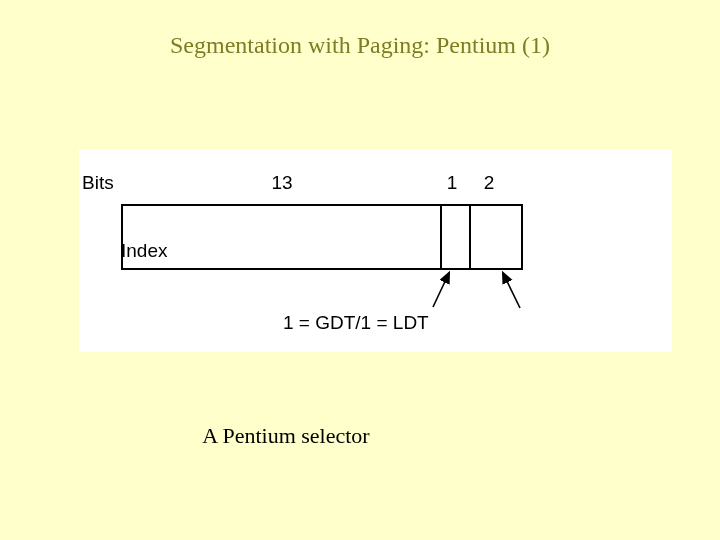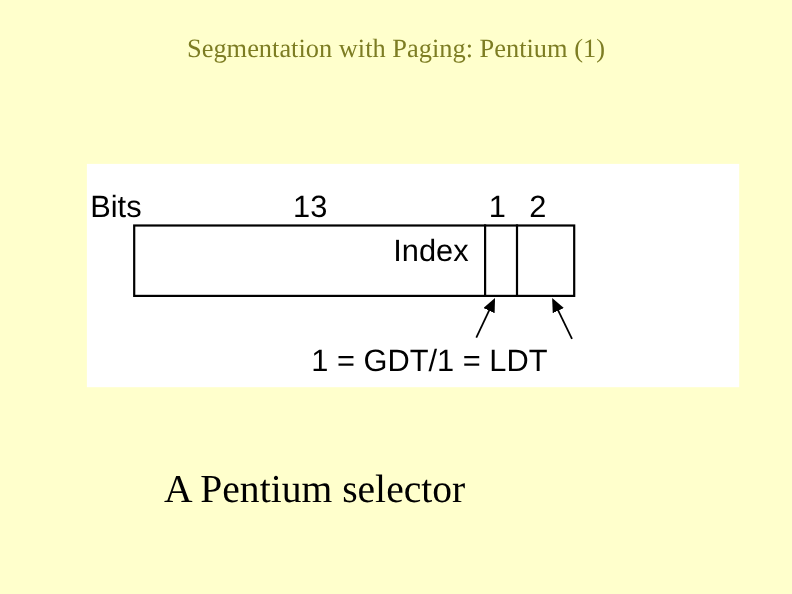--- a/index.html
+++ b/index.html
@@ -30,21 +30,21 @@
     position: absolute;
     left: 79px;
     top: 149px;
     width: 593px;
     height: 203px;
     background: #FFFFFF;
   }
   .diagram-panel .label {
     position: absolute;
     font-family: "Liberation Sans", sans-serif;
-    font-size: 28px;
+    font-size: 19px;
     color: #000000;
     white-space: nowrap;
     line-height: 1.1;
   }
   .bits-label { left: 3px; top: 24px; }
   .bitcount { transform: translateX(-50%); top: 24px; text-align: center; }
   .bitcount-13 { left: 203px; }
   .bitcount-1 { left: 373px; }
   .bitcount-2 { left: 410px; }
   .selector-rect {
@@ -61,42 +61,42 @@
     position: absolute;
     top: 55px;
     width: 2px;
     height: 66px;
     background: #000000;
   }
   .divider-1 { left: 361px; }
   .divider-2 { left: 390px; }
   .index-label {
     left: 42px;
-    top: 64px;
+    top: 92px;
     width: 305px;
-    text-align: right;
+    text-align: left;
   }
   .annotation-1 { left: 204px; top: 164px; }
   .annotation-2 { left: 409px; top: 164px; }
   .arrows-overlay {
     position: absolute;
     left: 0;
     top: 0;
     width: 593px;
     height: 203px;
     pointer-events: none;
   }
   .slide-caption {
     position: absolute;
     top: 423px;
     left: 0;
     width: 572px;
     text-align: center;
     font-family: "Liberation Serif", serif;
-    font-size: 36px;
+    font-size: 22px;
     color: #000000;
     white-space: nowrap;
   }
 </style>
 </head>
 <body>
 
 <div class="slide">
 
   <div class="slide-title">Segmentation with Paging: Pentium (1)</div>

